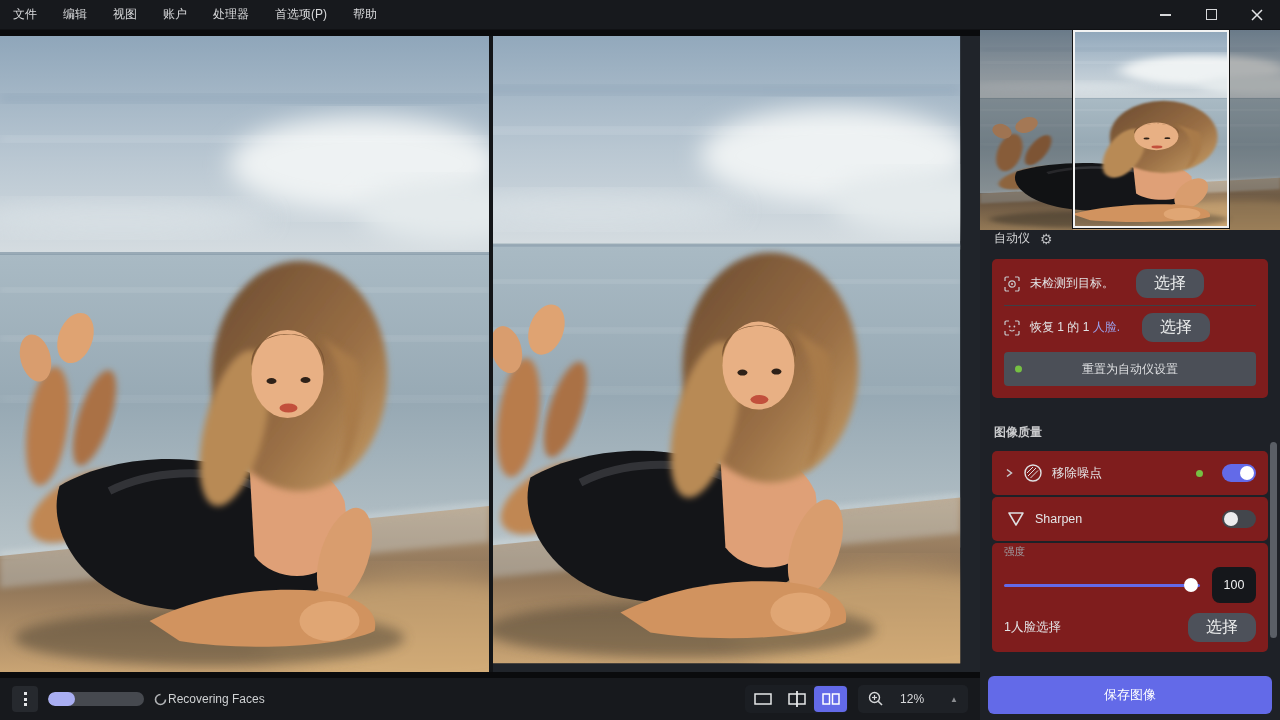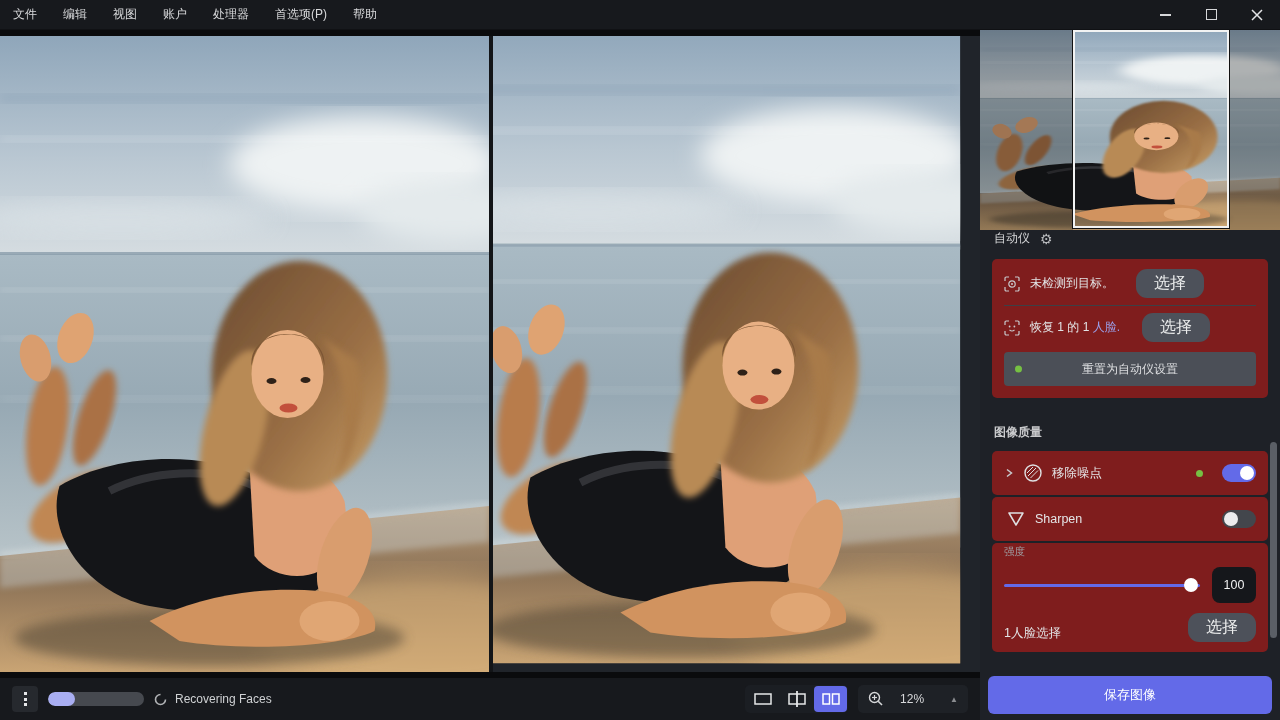--- a/index.html
+++ b/index.html
@@ -28,21 +28,21 @@
   .pane-right { left:493px; width:487px; }
   .pane-divider { position:absolute; left:489px; top:6px; width:4px; height:636px; background:#131518; }
 
   
   .bottombar { height:42px; background:#17191d; display:flex; align-items:center; padding:0 12px; }
   .dots-btn { width:26px; height:26px; background:#26292e; border-radius:4px; display:flex;
     flex-direction:column; align-items:center; justify-content:center; gap:2.5px; border:none; cursor:pointer; }
   .dots-btn i { width:3px; height:3px; background:#e6e7e9; display:block; }
   .progress { width:96px; height:14px; border-radius:7px; background:#46494f; margin-left:10px; overflow:hidden; }
   .progress-fill { width:28%; height:100%; border-radius:7px; background:#a9aef2; }
-  .status-group { display:flex; align-items:center; gap:8px; margin-left:10px; }
+  .status-group { display:flex; align-items:center; gap:1px; margin-left:10px; }
   .status-text { color:#cfd1d3; font-size:12px; }
   .bar-right { margin-left:auto; display:flex; align-items:center; gap:10px; }
   .view-group { display:flex; gap:1px; background:#1b1e23; border-radius:5px; padding:1px; }
   .view-btn { width:33px; height:26px; border:none; background:transparent; border-radius:4px;
     display:flex; align-items:center; justify-content:center; cursor:pointer; }
   .view-btn.active { background:#636ae8; }
   .zoom-group { display:flex; align-items:center; background:#1e2126; border-radius:5px;
     height:28px; padding:0 10px; gap:16px; min-width:96px; }
   .zoom-value { color:#d8d9db; font-size:12px; }
   .zoom-caret { color:#8a8c90; font-size:8px; margin-left:10px; }
@@ -90,21 +90,21 @@
   .chev { width:10px; display:flex; justify-content:center; }
 
   .expand-body { padding:2px 12px 10px; }
   .small-label { color:#9fa2a6; font-size:10.5px; margin-bottom:8px; }
   .slider-row { display:flex; align-items:center; gap:12px; }
   .slider { position:relative; flex:1; height:16px; cursor:pointer; }
   .slider-track { position:absolute; top:7px; left:0; right:0; height:3px; border-radius:2px; background:#636ae8; }
   .slider-knob { position:absolute; top:1px; right:2px; width:14px; height:14px; border-radius:50%; background:#fff; }
   .value-box { width:44px; height:36px; background:#15171b; border-radius:8px; color:#f0f1f2;
     font-size:12.5px; display:flex; align-items:center; justify-content:center; cursor:text; }
-  .faces-row { display:flex; align-items:flex-end; margin-top:10px; }
+  .faces-row { display:flex; align-items:center; margin-top:10px; }
   .faces-label { color:#e2e3e5; font-size:12.5px; }
   .faces-row .select-btn { margin-left:auto; }
 
   .scrollbar-thumb { position:absolute; right:3px; top:212px; width:7px; height:196px;
     border-radius:4px; background:#5b5f66; cursor:pointer; }
 
   .save-area { flex:0 0 50px; display:flex; align-items:center; padding:0 8px; }
   .save-btn { width:100%; height:38px; background:#636ae8; color:#fff; border:none;
     border-radius:6px; font-size:13px; cursor:pointer; }
 

